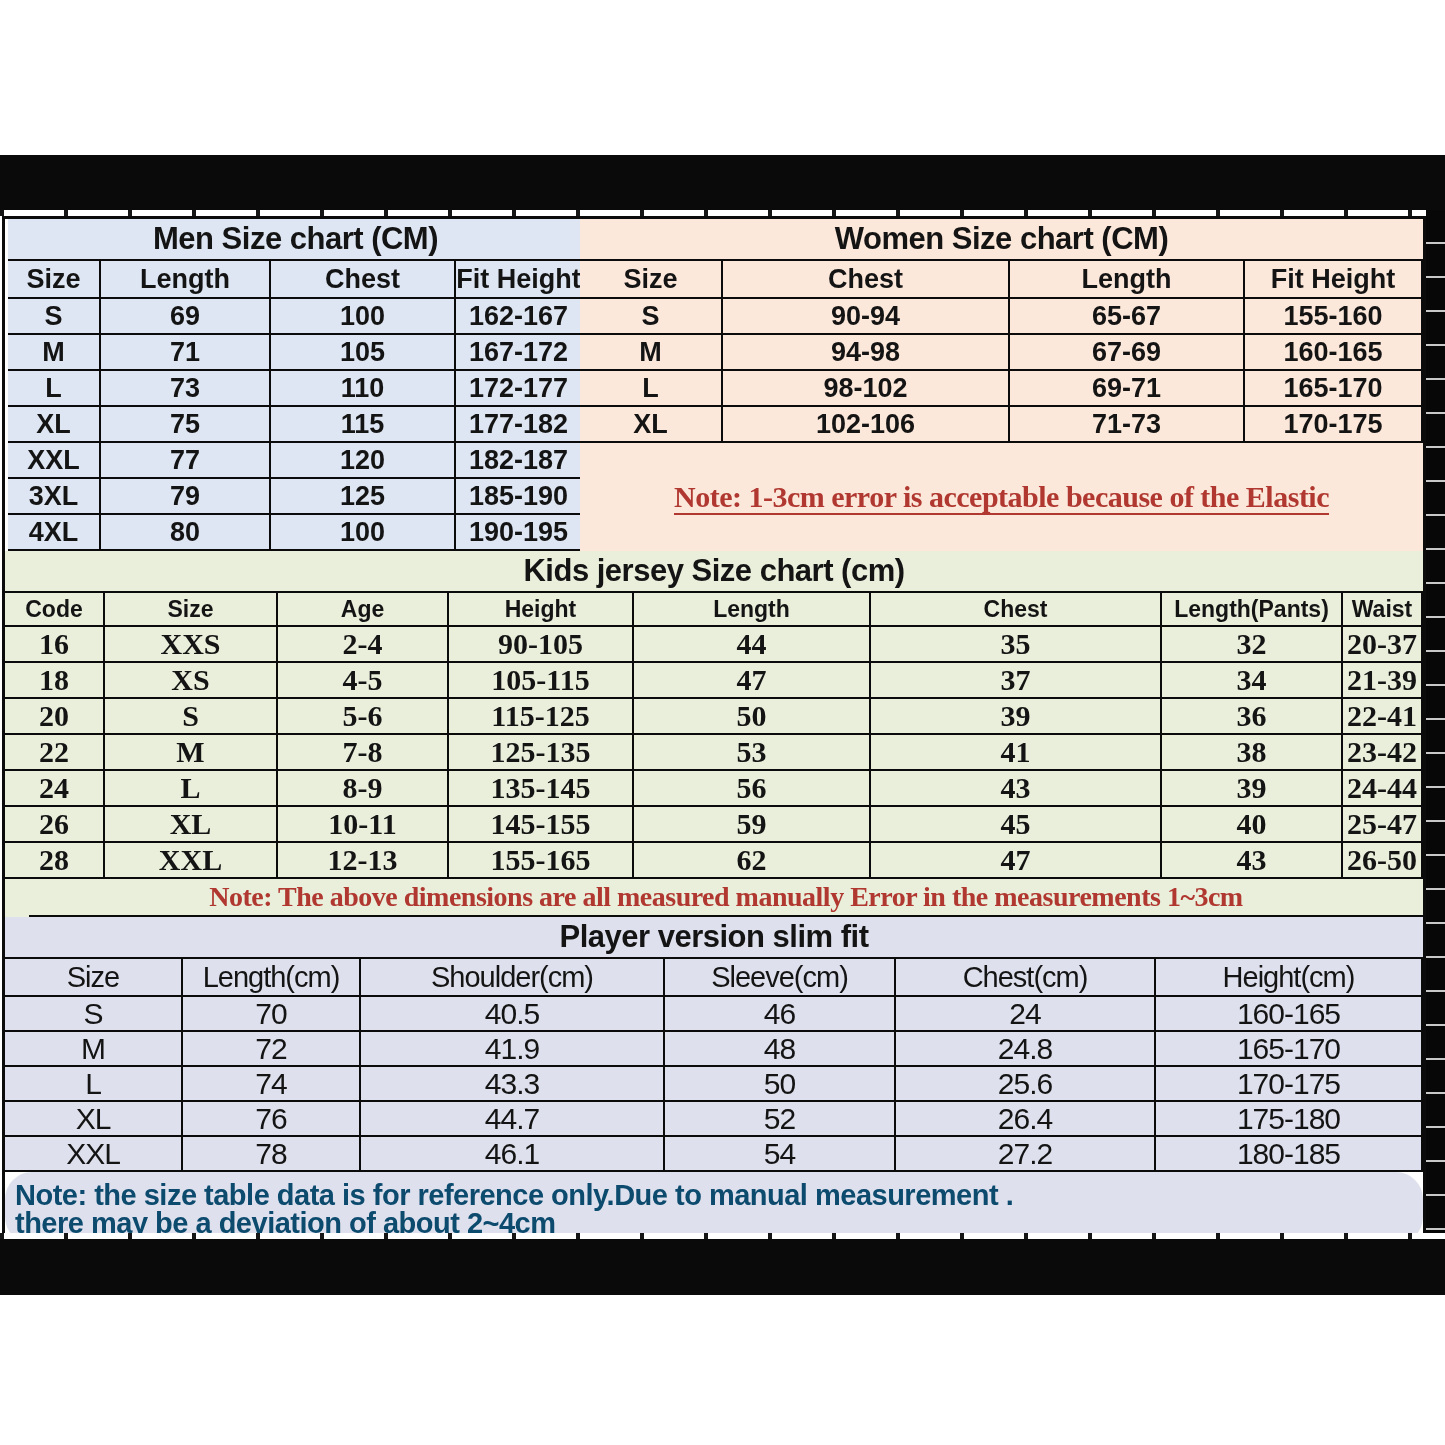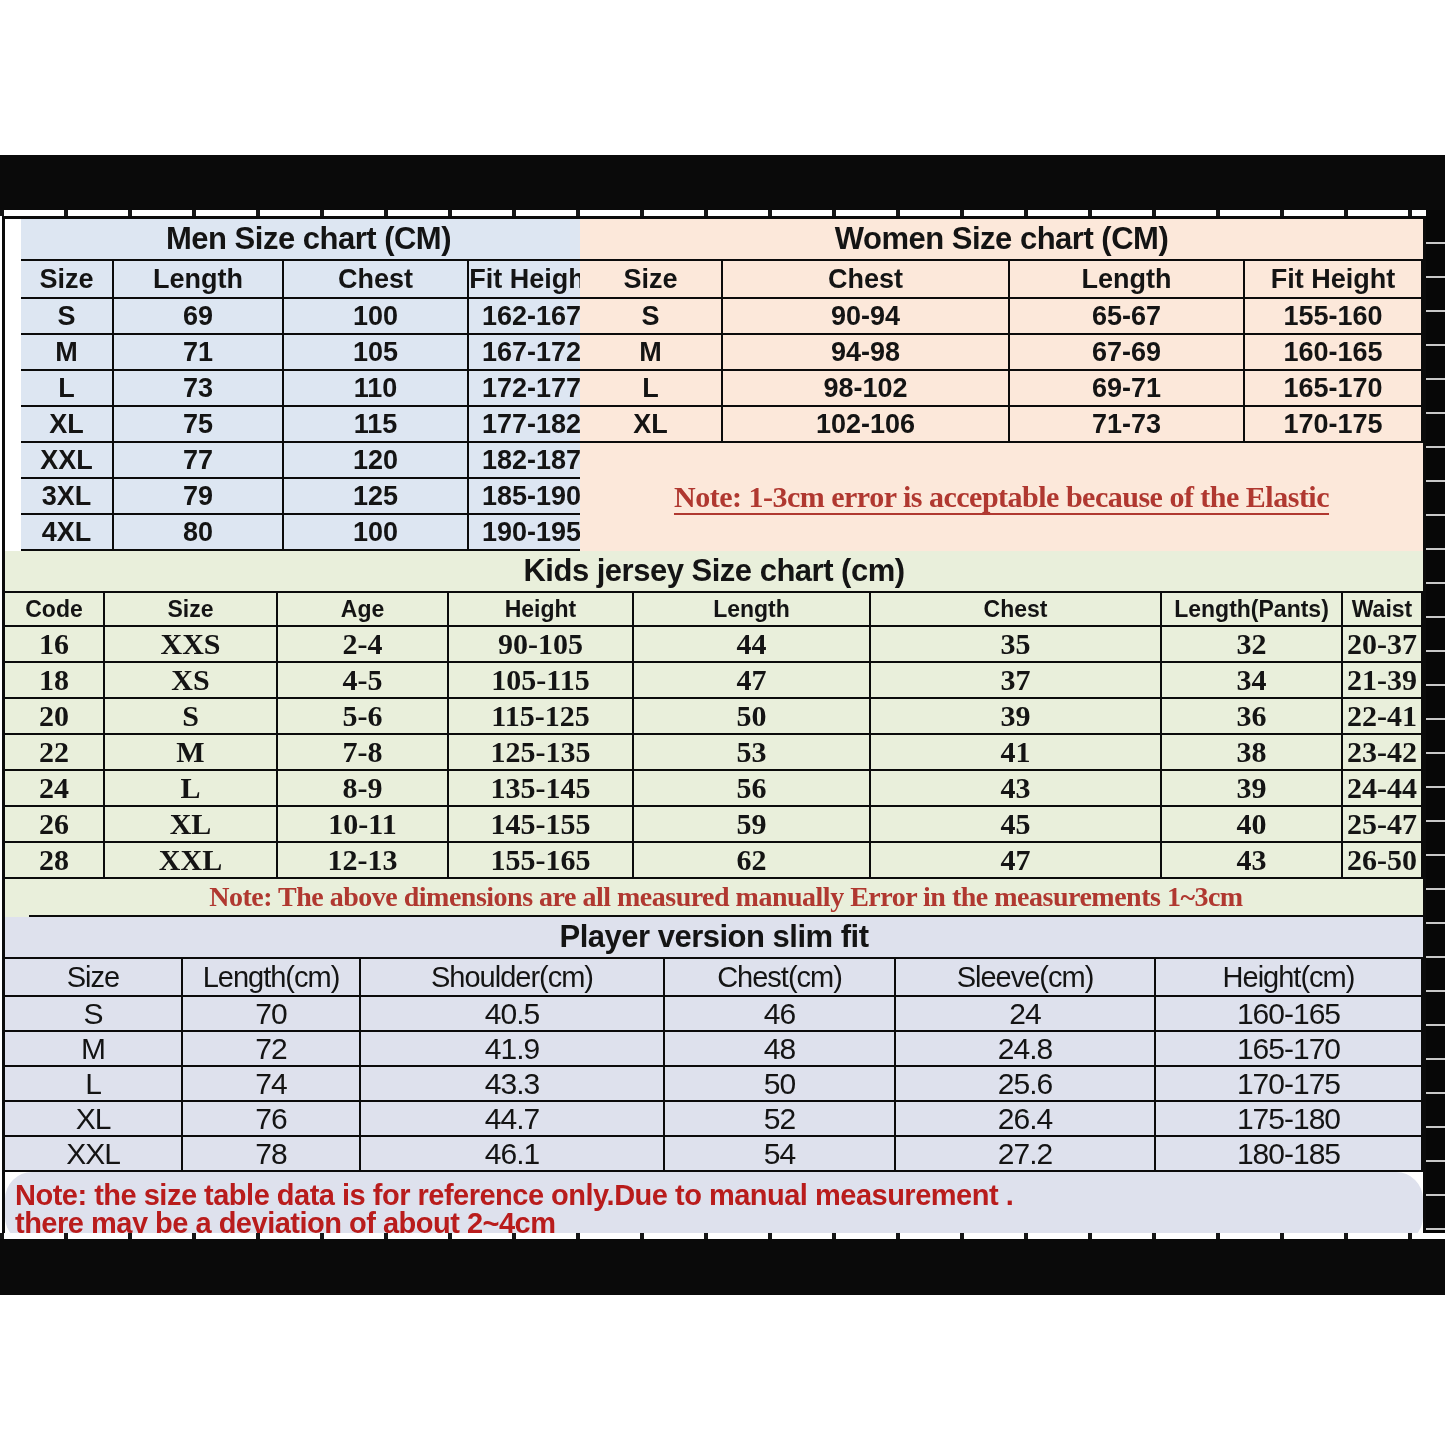--- a/index.html
+++ b/index.html
@@ -26,21 +26,21 @@
     background-color:#070707;
     background-image: repeating-linear-gradient(180deg, transparent 0 32px, #c8c8c8 32px 34px);
   }
   .table-wrap {
     position:absolute; left:2px; top:216px; width:1424px;
     border:3px solid #0b0b0b;
     background:#ffffff;
   }
   .mw-block { position:relative; height:332px; }
   .sec { position:absolute; top:0; }
-  .men-sec  { left:16px;  width:575px; background:#dde6f2; }
+  .men-sec  { left:3px;  width:575px; background:#dde6f2; }
   .women-sec{ left:575px; width:843px; background:#fce8da; }
   .title {
     height:42px; border-bottom:2px solid #0b0b0b;
     display:flex; align-items:center; justify-content:center;
     font-weight:bold; font-size:31px; color:#141414; letter-spacing:-0.5px;
   }
   .grid { display:grid;border-radius:32px; }
   .men-grid   { grid-template-columns:93px 170px 185px 127px; grid-template-rows:38px repeat(7,36px); }
   .women-grid { grid-template-columns:143px 287px 235px 178px; grid-template-rows:38px repeat(4,36px); }
   .kids-grid  { grid-template-columns:100px 173px 171px 185px 237px 291px 181px 80px; grid-template-rows:34px repeat(7,36px); }
@@ -65,21 +65,21 @@
   .kids-note {
     height:38px; border-bottom:2px solid #0b0b0b;
     display:flex; align-items:center; justify-content:center;
     font-family:"Liberation Serif", serif; font-weight:bold; font-size:28px;
     color:#b03830; letter-spacing:-0.5px;margin-left:24px;
   }
   .player-sec { background:#dee1ed; }
   .bottom-note {
     height:72px; background:#dee1ed; padding:2px 0 0 10px;
     display:flex; flex-direction:column; justify-content:center;
-    font-weight:bold; font-size:29px; color:#b91c1c; line-height:1.0; letter-spacing:-0.5px;border-radius:27px;
+    font-weight:bold; font-size:29px; color:#0c4a6e; line-height:1.0; letter-spacing:-0.5px;border-radius:27px;
   }
   .bottom-note div { height:28px; display:flex; align-items:center; }
 </style>
 </head>
 <body>
 
 <div class="stage">
 
   <div class="black-bar bar-top"></div>
   <div class="tick-strip ticks-top"></div>
@@ -222,22 +222,22 @@
         </div>
       <div class="kids-note">Note: The above dimensions are all measured manually Error in the measurements 1~3cm</div>
     </div>
 
     <div class="player-sec">
       <div class="title">Player version slim fit</div>
       <div class="grid player-grid">
           <div class="cell head">Size</div>
           <div class="cell head">Length(cm)</div>
           <div class="cell head">Shoulder(cm)</div>
+          <div class="cell head">Sleeve(cm)</div>
           <div class="cell head">Chest(cm)</div>
-          <div class="cell head">Sleeve(cm)</div>
           <div class="cell head">Height(cm)</div>
           <div class="cell">S</div>
           <div class="cell">70</div>
           <div class="cell">40.5</div>
           <div class="cell">46</div>
           <div class="cell">24</div>
           <div class="cell">160-165</div>
           <div class="cell">M</div>
           <div class="cell">72</div>
           <div class="cell">41.9</div>

